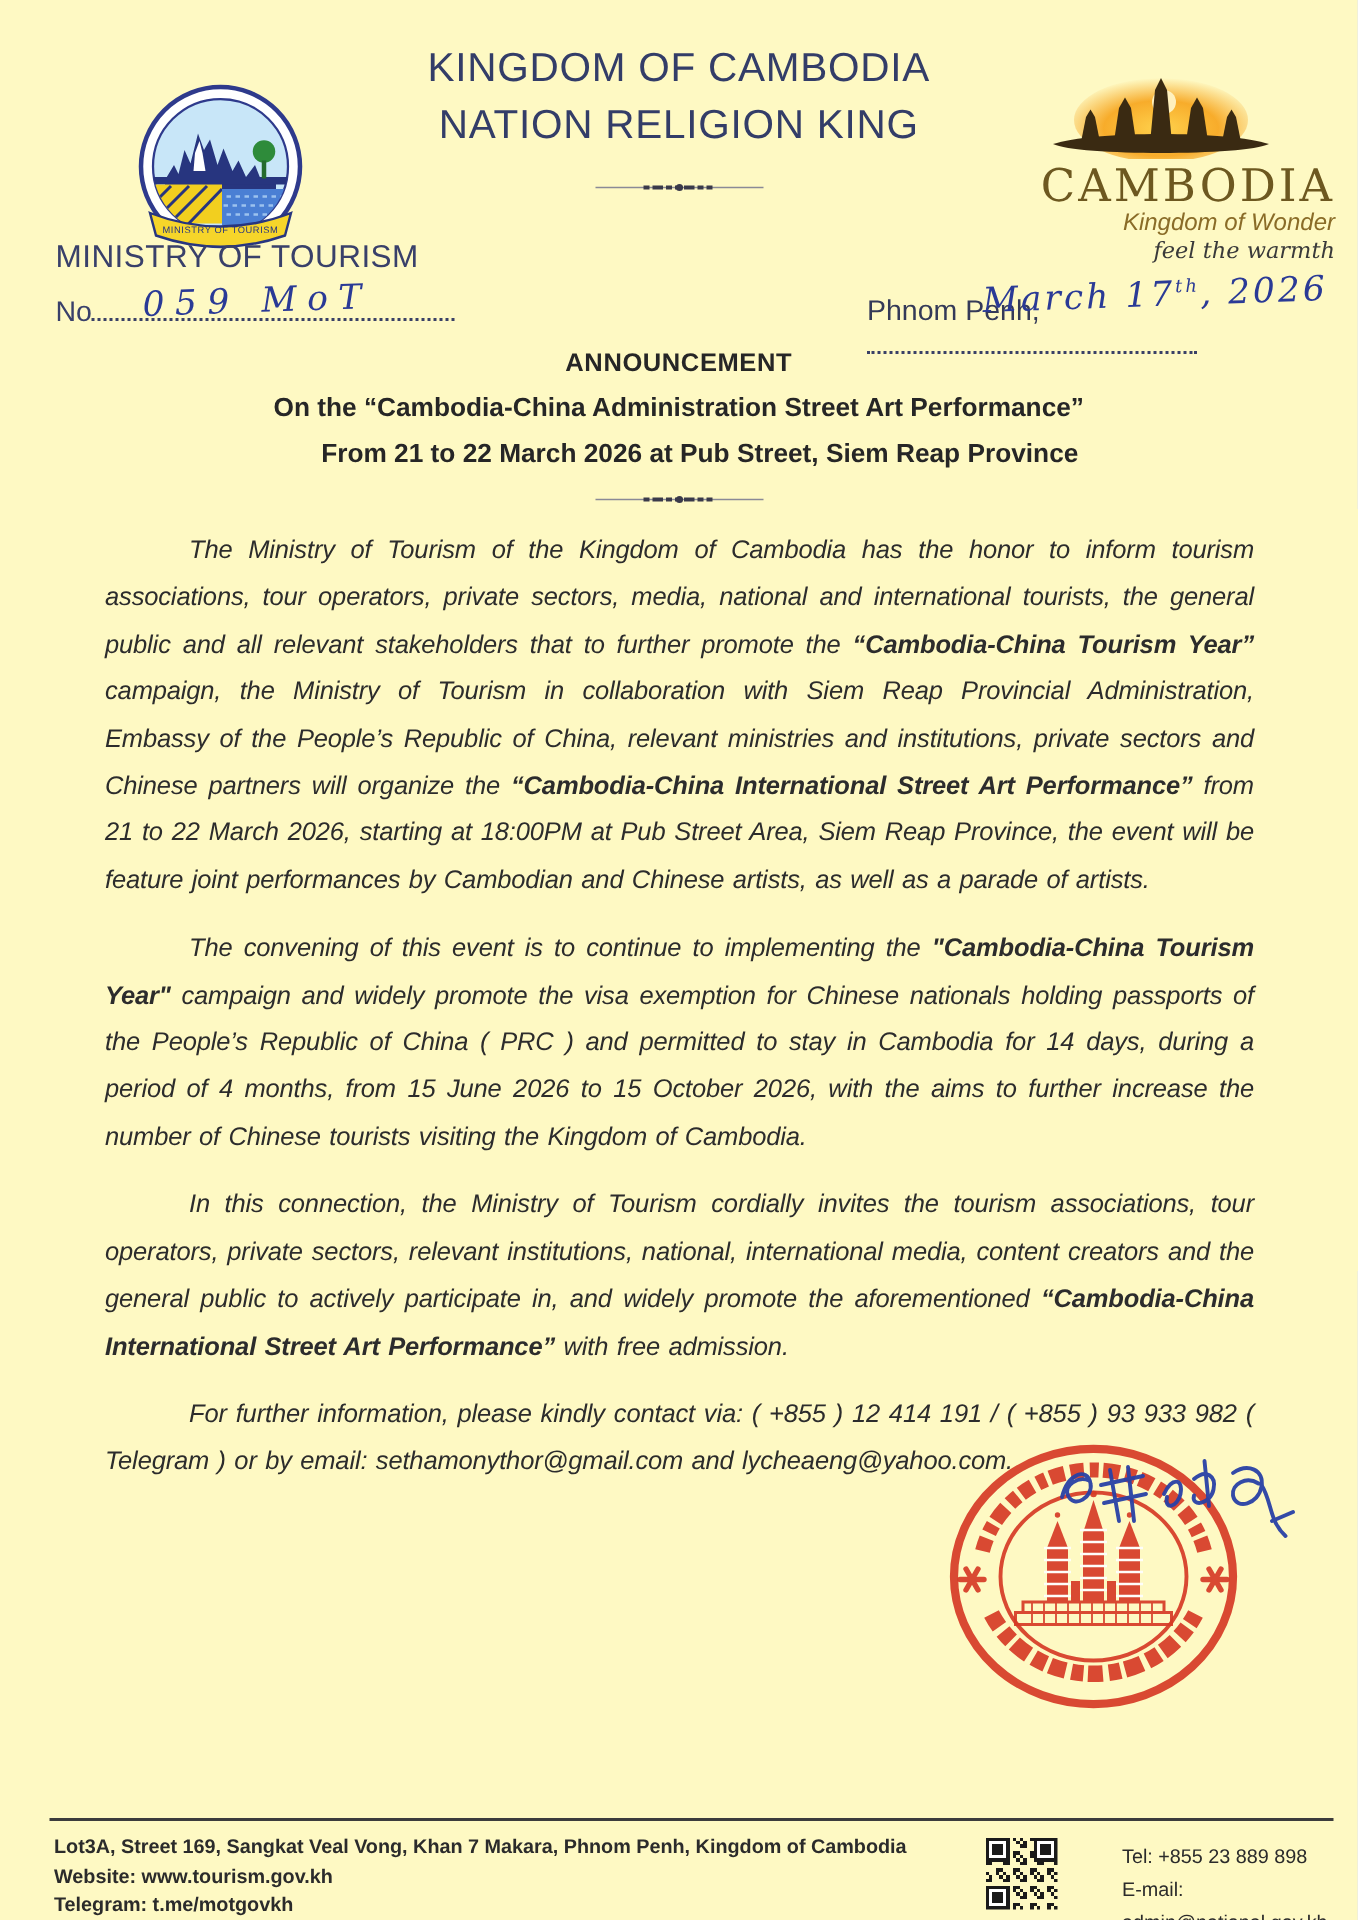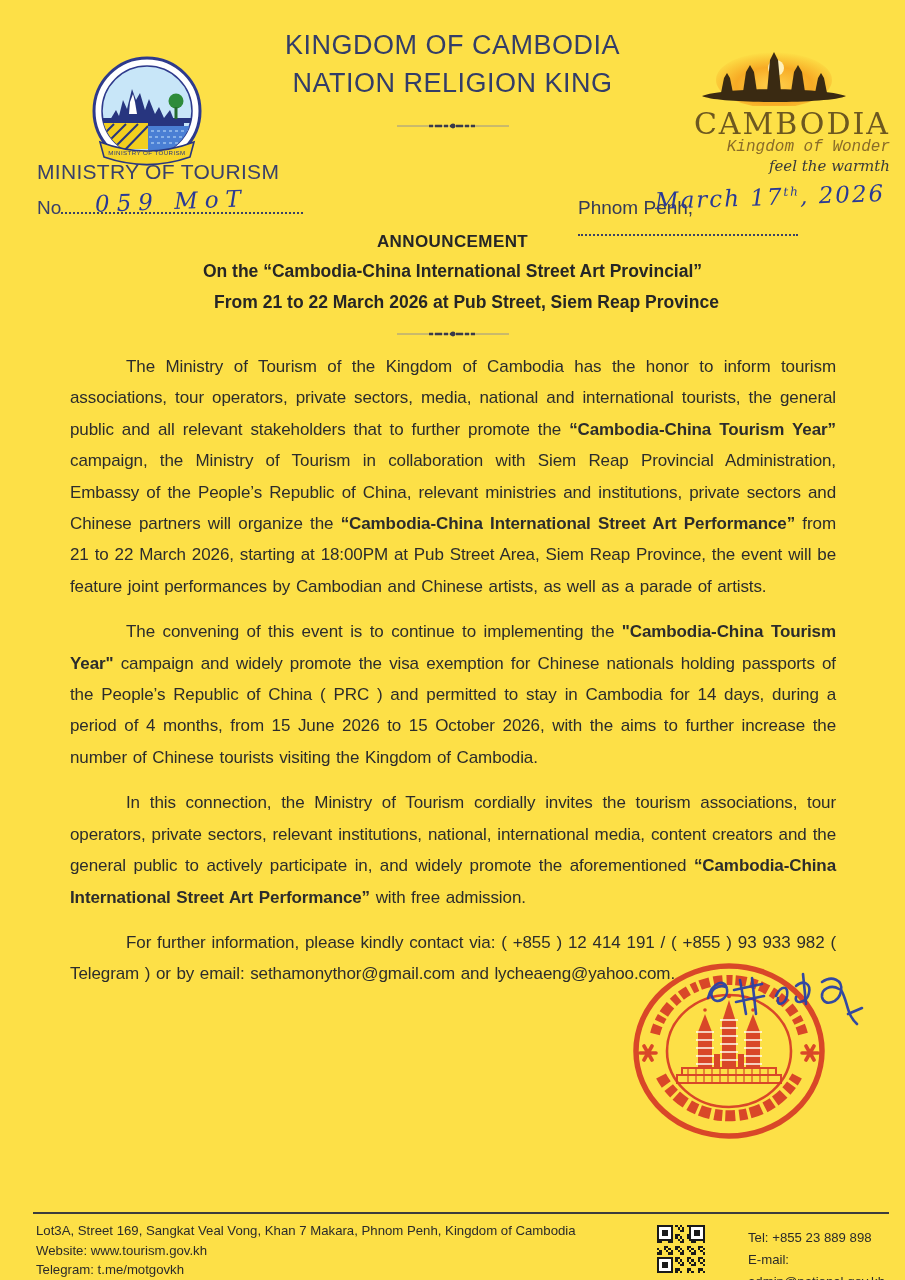--- a/index.html
+++ b/index.html
@@ -1,46 +1,46 @@
 <!DOCTYPE html>
 <html><head>
 <meta charset="utf-8">
 <style>
   html,body{margin:0;padding:0;background:#e8e8e8;}
   .page{
-    position:relative;width:905px;height:1280px;background:#fde047;
+    position:relative;width:905px;height:1280px;background:#fef9c3;
     font-family:"Liberation Sans",sans-serif;color:#2c2c2c;overflow:hidden;
     margin:0 auto;
   }
   .abs{position:absolute;}
   .center{left:0;right:0;text-align:center;}
   
   .hdr-title{font-size:27px;color:#333d68;letter-spacing:.5px;}
   .ministry{font-size:21px;color:#39406a;letter-spacing:.3px;}
   .ref-label{font-size:19px;color:#39406a;}
   .dotline{display:inline-block;border-bottom:2.2px dotted #3a4166;height:15px;vertical-align:baseline;}
   .hand{font-family:"DejaVu Serif",serif;font-style:italic;color:#2a3a96;white-space:nowrap;}
   .hand sup{font-size:12px;}
   #ref-hand{font-size:23px;letter-spacing:7px;transform:rotate(-2deg);}
   #date-hand{font-size:23px;letter-spacing:2px;transform:rotate(-2deg);}
   
   .ann-title{font-size:17px;font-weight:bold;color:#262626;letter-spacing:.4px;}
   .ann-sub{font-size:17.5px;font-weight:bold;color:#262626;}
   
-  .body-text{width:766px;text-align:justify;}
+  .body-text{width:766px;text-align:justify;font-style:italic;}
   .body-text p{font-size:17px;line-height:31.4px;margin:0 0 14px 0;text-indent:56px;word-spacing:1px;letter-spacing:-0.1px;}
   .body-text .b{font-weight:bold;}
   
   .cam-logo{width:232px;text-align:right;}
   .cam-title{font-family:"DejaVu Serif",serif;font-size:30px;color:#6d5820;letter-spacing:2px;line-height:28px;}
-  .cam-sub{font-family:Liberation Mono, monospace;font-style:italic;font-size:16px;color:#8a6c28;line-height:19px;}
+  .cam-sub{font-family:Liberation Sans, sans-serif;font-style:italic;font-size:16px;color:#8a6c28;line-height:19px;}
   .cam-tag{font-family:"DejaVu Serif",serif;font-style:italic;font-size:15px;color:#3a3a3a;line-height:18px;}
   
   .footer-line{border-top:2.5px solid #3c3c3c;width:856px;height:0;}
-  .f-left{font-size:13.2px;line-height:19.5px;color:#2b2b2b;}
+  .f-left{font-size:13.2px;line-height:19.5px;color:#2b2b2b;font-weight:bold;}
   .f-contact{font-size:13.2px;line-height:22px;color:#2b2b2b;}
 </style>
 </head>
 <body>
 
 <div class="page">
 
   <div class="abs center hdr-title" style="top:30px;">KINGDOM OF CAMBODIA</div>
   <div class="abs center hdr-title" style="top:68px;">NATION RELIGION KING</div>
 
@@ -107,21 +107,21 @@
     <span class="ref-label">No</span><span class="dotline" style="width:242px;"></span>
   </div>
   <div class="abs hand" id="ref-hand" style="left:95px;top:188px;">059  MoT</div>
 
   <div class="abs" style="left:578px;top:197px;">
     <span class="ref-label" style="color:#343a58;">Phnom Penh,</span><span class="dotline" style="width:220px;"></span>
   </div>
   <div class="abs hand" id="date-hand" style="left:655px;top:184px;"><span>March 17</span><sup>th</sup><span>, 2026</span></div>
 
   <div class="abs center ann-title" style="top:232px;">ANNOUNCEMENT</div>
-  <div class="abs center ann-sub" style="top:261px;">On the “Cambodia-China International Street Art Provincial”</div>
+  <div class="abs center ann-sub" style="top:261px;">On the “Cambodia-China Administration Street Art Performance”</div>
   <div class="abs center ann-sub" style="top:292px;padding-left:28px;">From 21 to 22 March 2026 at Pub Street, Siem Reap Province</div>
 
   <div class="abs center" style="top:326px;">
     <svg width="120" height="12" viewBox="0 0 120 12">
       <line x1="4" y1="6" x2="116" y2="6" stroke="#8a8a96" stroke-width="0.9"></line>
       <line x1="36" y1="6" x2="84" y2="6" stroke="#3a3a4a" stroke-width="2.6" stroke-dasharray="4 2 7 2 4 2"></line>
       <circle cx="60" cy="6" r="2.4" fill="#3a3a4a"></circle>
     </svg>
   </div>
 

